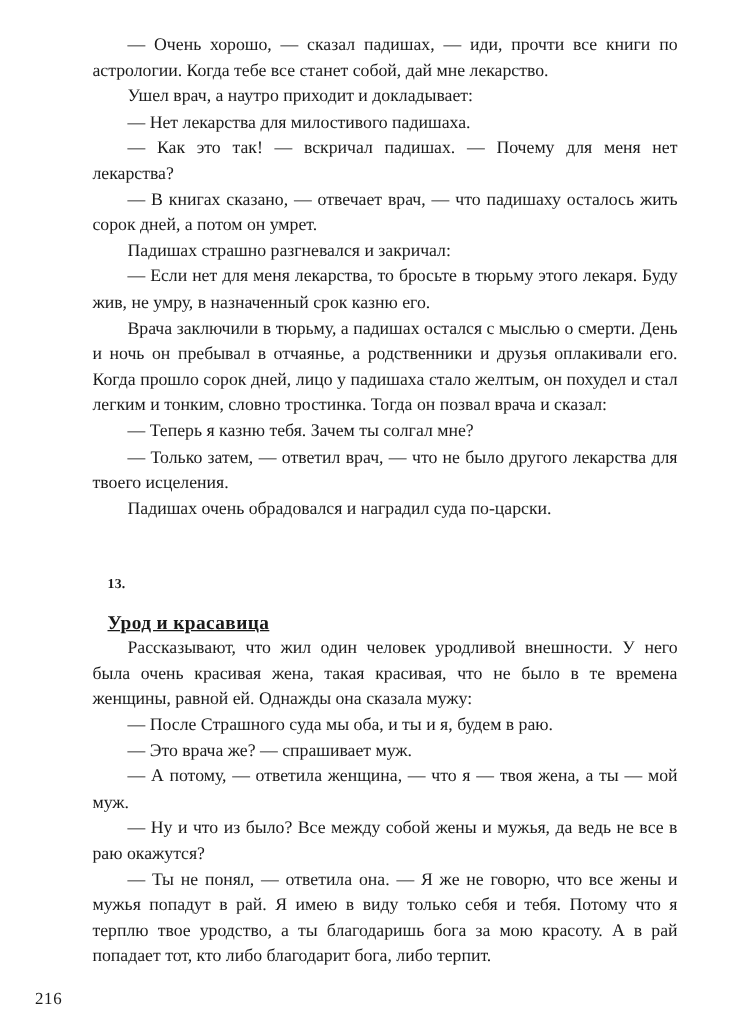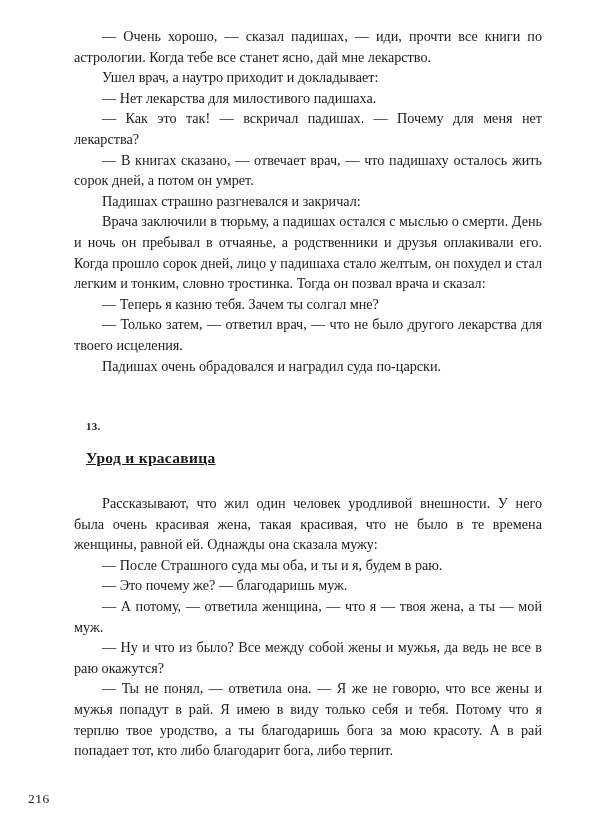--- a/index.html
+++ b/index.html
@@ -49,55 +49,55 @@
   }
   .section-title {
     margin-top: 17px;
     margin-left: 12px;
     font-size: 15.5px;
     font-weight: bold;
     letter-spacing: 0.3px;
     text-decoration: underline;
   }
   .blockB {
-    margin-top: 26px;
   }
   .folio {
     position: absolute;
     left: 28px;
     bottom: 20px;
     font-size: 13.5px;
     letter-spacing: 0.5px;
     color: #1a1a1a;
   }
 </style>
 </head>
 <body>
 
 <div class="page">
 
   <div class="text-col blockA">
-    <p class="para indent">— Очень хорошо, — сказал падишах, — иди, прочти все книги по астрологии. Когда тебе все станет ясно, дай мне лекарство.</p>
+    <p class="para indent">— Очень хорошо, — сказал падишах, — иди, прочти все книги по астрологии. Когда тебе все станет собой, дай мне лекарство.</p>
     <p class="para indent">Ушел врач, а наутро приходит и докладывает:</p>
     <p class="para indent">— Нет лекарства для милостивого падишаха.</p>
     <p class="para indent">— Как это так! — вскричал падишах. — Почему для меня нет лекарства?</p>
     <p class="para indent">— В книгах сказано, — отвечает врач, — что падишаху осталось жить сорок дней, а потом он умрет.</p>
     <p class="para indent">Падишах страшно разгневался и закричал:</p>
+    <p class="para indent">— Если нет для меня лекарства, то бросьте в тюрьму этого лекаря. Буду жив, не умру, в назначенный срок казню его.</p>
     <p class="para indent">Врача заключили в тюрьму, а падишах остался с мыслью о смерти. День и ночь он пребывал в отчаянье, а родственники и друзья оплакивали его. Когда прошло сорок дней, лицо у падишаха стало желтым, он похудел и стал легким и тонким, словно тростинка. Тогда он позвал врача и сказал:</p>
     <p class="para indent">— Теперь я казню тебя. Зачем ты солгал мне?</p>
     <p class="para indent">— Только затем, — ответил врач, — что не было другого лекарства для твоего исцеления.</p>
     <p class="para indent">Падишах очень обрадовался и наградил суда по-царски.</p>
   </div>
 
   <div class="section-number">13.</div>
   <div class="section-title">Урод и красавица</div>
 
   <div class="text-col blockB">
     <p class="para indent">Рассказывают, что жил один человек уродливой внешности. У него была очень красивая жена, такая красивая, что не было в те времена женщины, равной ей. Однажды она сказала мужу:</p>
     <p class="para indent">— После Страшного суда мы оба, и ты и я, будем в раю.</p>
-    <p class="para indent">— Это почему же? — благодаришь муж.</p>
+    <p class="para indent">— Это врача же? — спрашивает муж.</p>
     <p class="para indent">— А потому, — ответила женщина, — что я — твоя жена, а ты — мой муж.</p>
     <p class="para indent">— Ну и что из было? Все между собой жены и мужья, да ведь не все в раю окажутся?</p>
     <p class="para indent">— Ты не понял, — ответила она. — Я же не говорю, что все жены и мужья попадут в рай. Я имею в виду только себя и тебя. Потому что я терплю твое уродство, а ты благодаришь бога за мою красоту. А в рай попадает тот, кто либо благодарит бога, либо терпит.</p>
   </div>
 
   <div class="folio">216</div>
 </div>
 
 </body></html>

